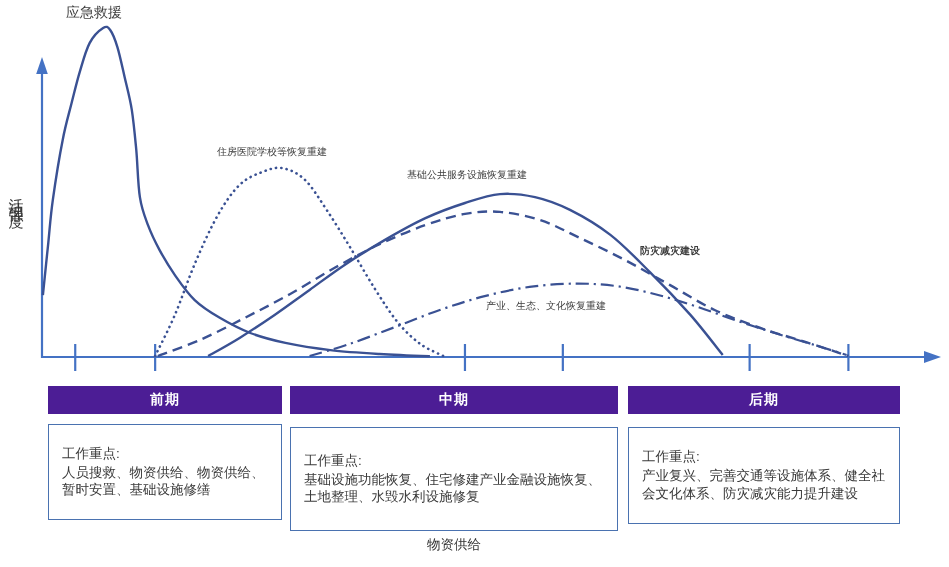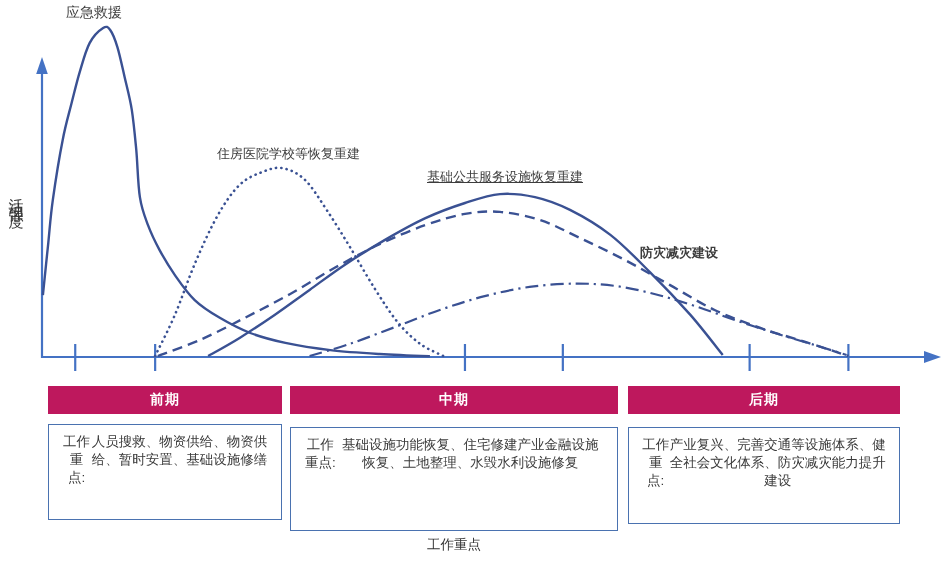--- a/index.html
+++ b/index.html
@@ -1,28 +1,28 @@
 <!DOCTYPE html>
 <html><head>
 <meta charset="utf-8">
 <style>
   html,body{margin:0;padding:0;background:#ffffff;}
   body{width:949px;height:567px;position:relative;font-family:"Liberation Sans",sans-serif;overflow:hidden;}
   .figure{position:absolute;left:0;top:0;width:949px;height:567px;}
   .chart{position:absolute;left:0;top:0;width:783px;height:380px;}
   .chart svg{position:absolute;left:0;top:0;}
-  .clabel{position:absolute;font-size:13px;color:#3d3d3d;white-space:nowrap;}
+  .clabel{position:absolute;font-size:10px;color:#3d3d3d;white-space:nowrap;}
   .ylab{position:absolute;left:7px;top:186px;font-size:15px;color:#333;
         writing-mode:vertical-lr;text-orientation:upright;letter-spacing:5px;line-height:18px;}
-  .bar{position:absolute;top:386px;height:28px;background:#be185d;
+  .bar{position:absolute;top:386px;height:28px;background:#4c1d95;
        display:flex;align-items:center;justify-content:center;}
   .bar span{color:#ffffff;font-weight:bold;font-size:14px;letter-spacing:1px;}
   .pbox{position:absolute;border:1.5px solid #4a72b0;box-sizing:border-box;
-        display:flex;flex-direction:row;justify-content:center;
-        padding:8px 13px;font-size:13.5px;line-height:1.32;color:#3a3a3a;text-align:center;}
+        display:flex;flex-direction:column;justify-content:center;
+        padding:8px 13px;font-size:13.5px;line-height:1.32;color:#3a3a3a;}
   .pbox .t{margin-bottom:1px;}
   .caption{position:absolute;left:290px;width:328px;top:536px;text-align:center;
            font-size:13.5px;color:#333;}
 </style>
 </head>
 <body>
 
 <div class="figure">
 
   <div class="chart">
@@ -39,22 +39,23 @@
         <line x1="848.404" y1="344" x2="848.404" y2="371" stroke="#4472c4" stroke-width="2.2"></line>
         <path d="M42.9,295.1C43.8,286.4 46.6,258.7 48.3,242.8C49.9,227.0 50.4,217.2 52.8,200.1C55.2,182.9 59.5,156.0 62.7,139.9C65.8,123.7 68.8,114.3 71.6,103.0C74.5,91.7 76.7,82.1 79.7,72.1C82.7,62.1 85.7,50.5 89.6,43.1C93.5,35.8 99.6,30.2 103.1,28.0C106.5,25.8 107.9,26.8 110.2,30.0C112.6,33.2 115.0,39.2 117.4,47.1C119.8,54.9 122.2,66.5 124.6,77.0C127.0,87.5 129.9,97.7 131.8,109.9C133.7,122.1 134.9,135.5 136.3,150.1C137.6,164.6 137.9,184.6 139.9,197.1C141.8,209.6 144.7,216.2 148.0,225.1C151.3,233.9 155.1,241.7 159.6,250.1C164.1,258.4 169.1,266.7 174.9,275.1C180.7,283.4 187.2,293.0 194.7,300.1C202.1,307.2 210.5,312.4 219.8,317.8C229.1,323.3 239.4,328.8 250.3,333.0C261.3,337.2 272.0,340.0 285.4,342.9C298.7,345.7 314.5,348.2 330.3,350.1C346.0,352.0 363.0,353.0 379.6,354.0C396.3,355.1 421.6,356.0 429.9,356.3" fill="none" stroke="#3a5193" stroke-width="2.4" stroke-linecap="butt"></path>
         <path d="M155.1,356.0C158.4,349.2 168.2,330.6 174.9,314.9C181.6,299.2 188.4,278.6 195.6,261.9C202.7,245.2 210.7,227.7 218.0,214.9C225.3,202.0 232.2,192.1 239.6,184.9C246.9,177.8 254.8,174.9 262.0,172.1C269.2,169.3 275.5,166.8 282.7,168.2C289.8,169.5 297.8,173.0 305.1,180.0C312.4,187.0 319.2,198.8 326.7,209.9C334.1,221.1 342.1,234.1 350.0,247.1C357.9,260.1 366.3,275.4 374.3,287.9C382.2,300.4 390.0,312.8 397.6,322.1C405.2,331.4 412.4,338.2 420.1,343.8C427.7,349.5 439.5,354.0 443.4,356.0" fill="none" stroke="#3a5193" stroke-width="2.6" stroke-linecap="round" stroke-dasharray="0.2 5.2"></path>
         <path d="M208.1,356.0C213.4,353.0 228.5,344.8 239.6,337.9C250.6,331.1 262.9,322.9 274.6,314.9C286.3,306.9 297.9,298.2 309.6,289.9C321.3,281.5 332.1,273.2 344.6,264.9C357.2,256.5 371.6,247.7 385.0,239.9C398.5,232.1 412.1,224.3 425.4,218.2C438.8,212.0 452.5,207.0 465.0,203.0C477.4,199.0 488.3,195.1 500.0,194.1C511.7,193.2 523.3,194.5 535.0,197.1C546.7,199.7 557.5,203.6 570.0,209.9C582.6,216.2 597.1,224.6 610.4,234.9C623.8,245.3 636.6,258.8 649.9,272.1C663.3,285.4 678.2,301.1 690.4,314.9C702.5,328.7 717.3,348.3 722.7,355.0" fill="none" stroke="#3a5193" stroke-width="2.4" stroke-linecap="butt"></path>
         <path d="M157.8,356.0C164.9,353.3 185.5,346.3 200.0,339.9C214.6,333.5 230.0,325.5 244.9,317.8C259.9,310.2 274.9,302.5 289.8,294.2C304.8,285.8 319.8,276.2 334.7,267.8C349.7,259.5 364.5,251.3 379.6,244.2C394.8,237.0 411.2,230.1 425.4,225.1C439.7,220.0 452.5,216.1 465.0,213.9C477.4,211.7 487.4,210.9 500.0,211.9C512.6,213.0 527.1,215.8 540.4,220.1C553.7,224.5 565.8,231.3 579.9,237.9C594.0,244.5 609.8,252.1 624.8,259.9C639.8,267.8 654.7,276.6 669.7,284.9C684.7,293.3 699.5,302.8 714.6,310.0C729.7,317.1 745.3,322.7 760.4,328.0C775.5,333.4 790.6,337.2 805.3,341.9C820.0,346.5 841.2,353.7 848.4,356.0" fill="none" stroke="#3a5193" stroke-width="2.4" stroke-linecap="butt" stroke-dasharray="10 6"></path>
         <path d="M309.6,356.0C316.3,354.0 335.8,348.7 350.0,343.8C364.2,339.0 379.9,332.7 394.9,327.1C409.9,321.4 424.8,315.1 439.8,310.0C454.8,304.8 469.7,300.0 484.7,296.1C499.7,292.3 514.5,289.0 529.6,286.9C544.7,284.8 561.2,283.8 575.4,283.6C589.6,283.5 601.6,284.2 614.9,285.9C628.2,287.7 642.0,290.8 655.3,294.2C668.7,297.5 681.5,301.7 694.8,306.0C708.2,310.3 721.9,315.7 735.3,320.2C748.6,324.6 761.4,328.8 774.8,333.0C788.1,337.2 803.2,341.5 815.2,345.2C827.2,348.8 841.4,353.4 846.6,355.0" fill="none" stroke="#3a5193" stroke-width="2.2" stroke-linecap="butt" stroke-dasharray="13 5 2.2 5"></path>
       </svg>
     <div class="ylab">活动强度</div>
     <div class="clabel" style="left:66px;top:4px;font-size:14px;">应急救援</div>
     <div class="clabel" style="left:217px;top:145px;">住房医院学校等恢复重建</div>
-    <div class="clabel" style="left:427px;top:168px;text-decoration:underline;">基础公共服务设施恢复重建</div>
+    <div class="clabel" style="left:407px;top:168px;">基础公共服务设施恢复重建</div>
     <div class="clabel" style="left:640px;top:244px;font-weight:bold;">防灾减灾建设</div>
+    <div class="clabel" style="left:486px;top:299px;">产业、生态、文化恢复重建</div>
   </div>
 
   <div class="bar" style="left:48px;width:234px;">
     <span>前期</span>
   </div>
   <div class="bar" style="left:628px;width:272px;">
     <span>后期</span>
   </div>
   <div class="bar" style="left:290px;width:328px;">
     <span>中期</span>
@@ -66,15 +67,15 @@
   </div>
   <div class="pbox" style="left:290px;top:427px;width:328px;height:104px;">
     <div class="t">工作重点:</div>
     <div>基础设施功能恢复、住宅修建产业金融设施恢复、土地整理、水毁水利设施修复</div>
   </div>
   <div class="pbox" style="left:628px;top:427px;width:272px;height:97px;">
     <div class="t">工作重点:</div>
     <div>产业复兴、完善交通等设施体系、健全社会文化体系、防灾减灾能力提升建设</div>
   </div>
 
-  <div class="caption">工作重点</div>
+  <div class="caption">物资供给</div>
 
 </div>
 
 </body></html>

